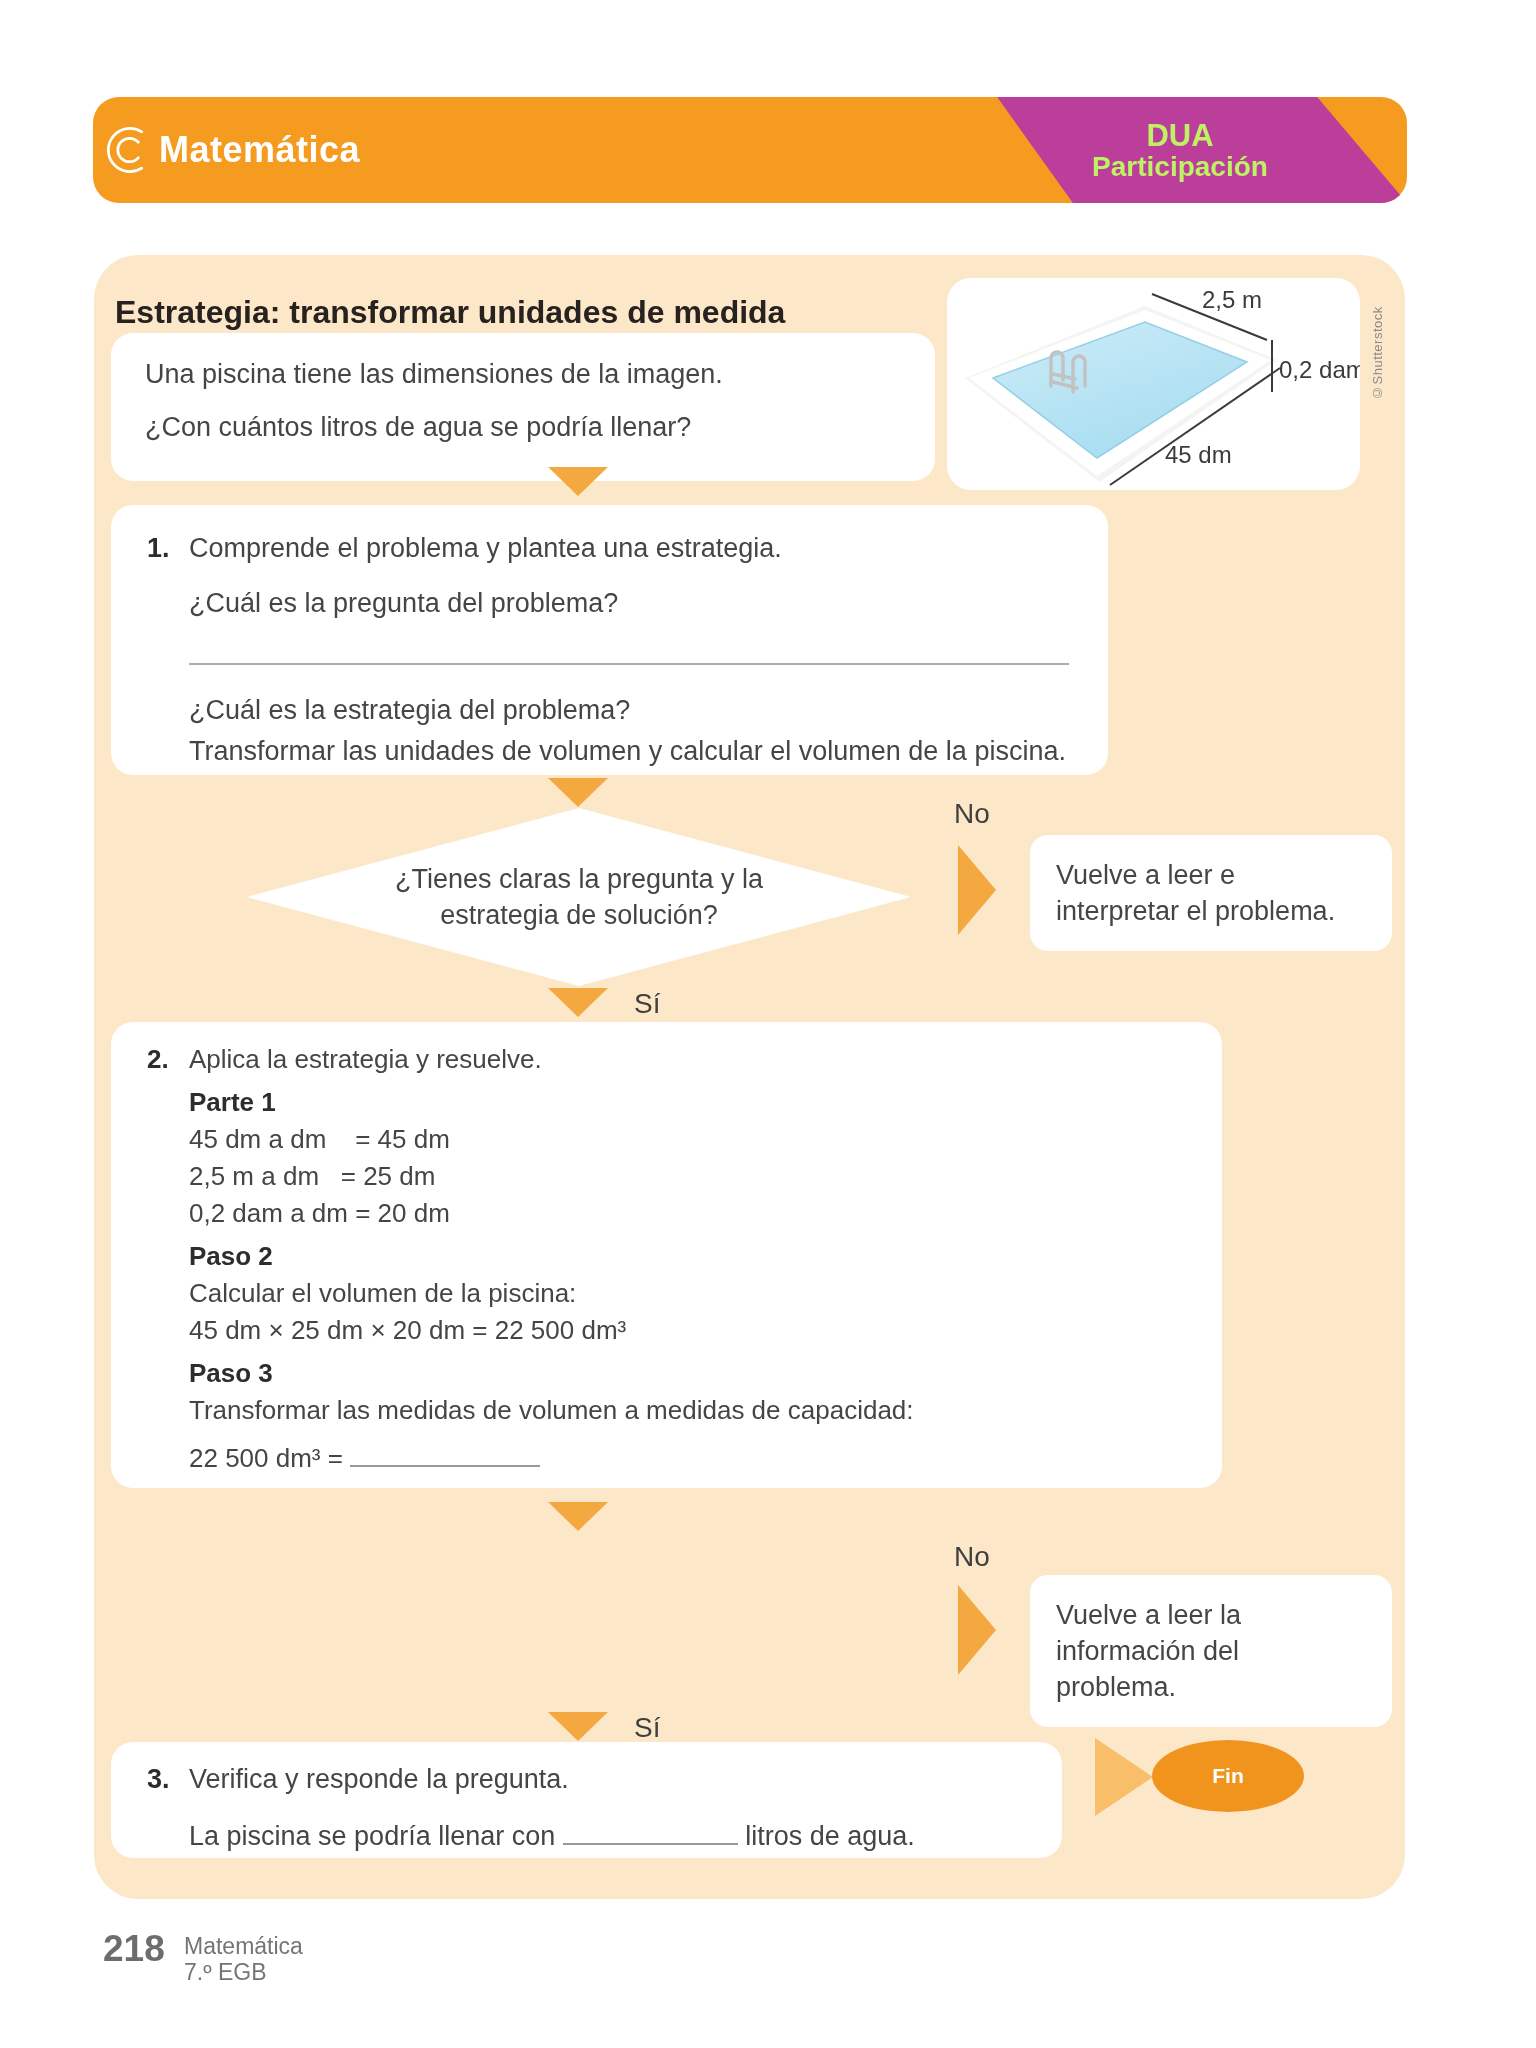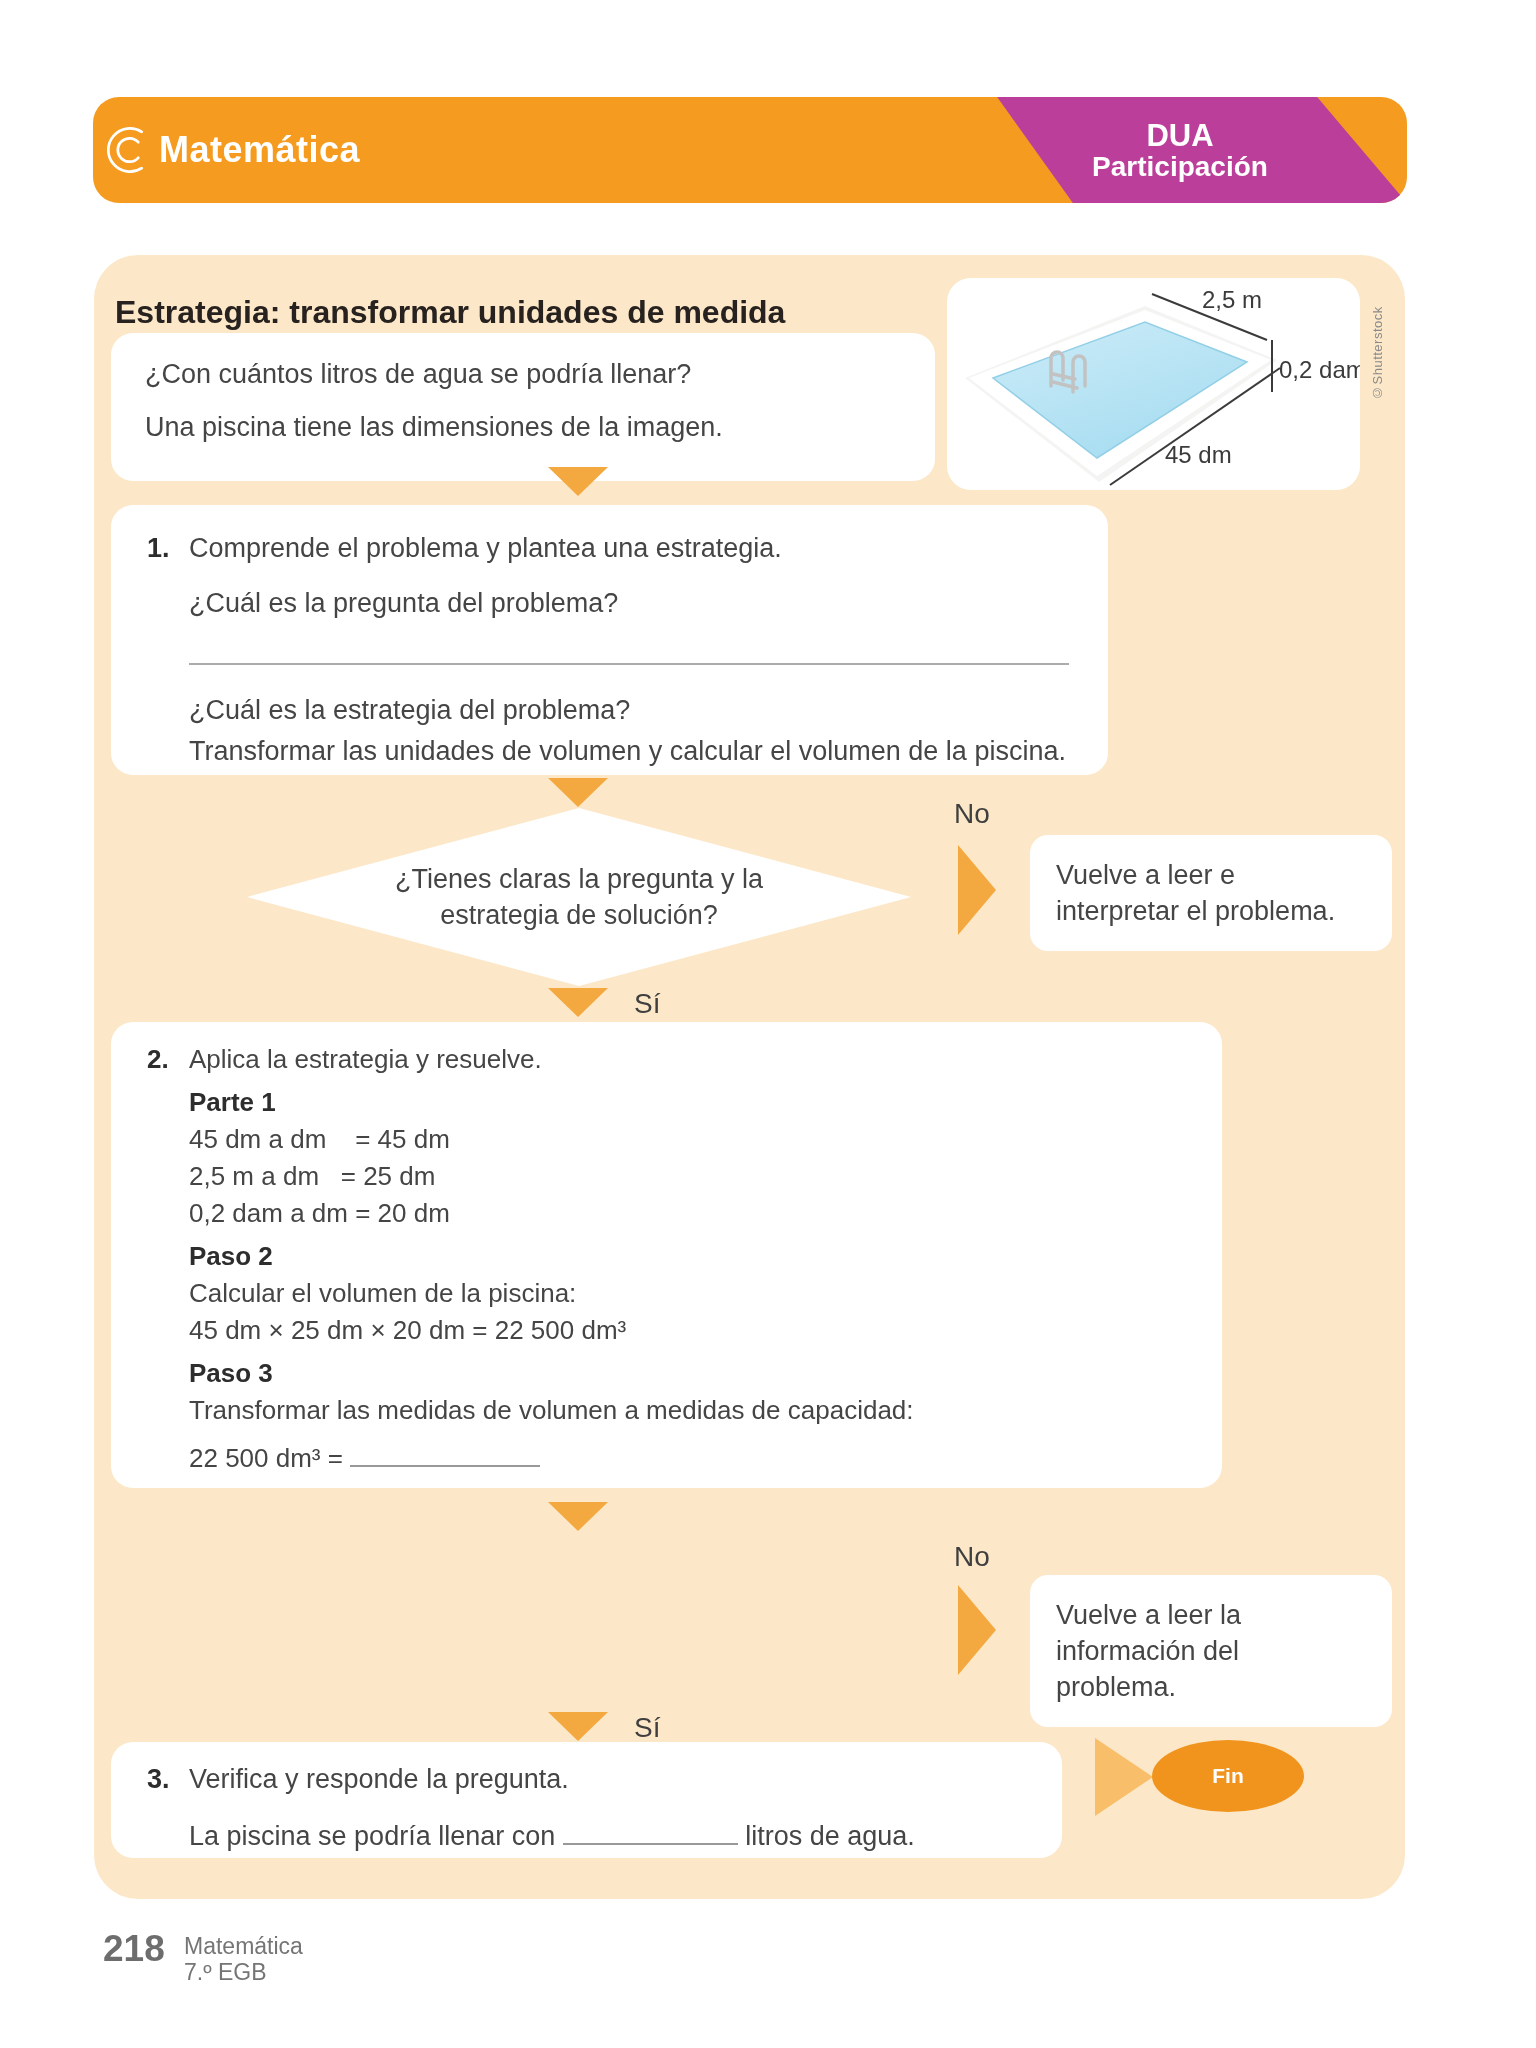--- a/index.html
+++ b/index.html
@@ -8,21 +8,21 @@
 
   
   .topbar{position:absolute;left:93px;top:97px;width:1314px;height:106px;
           background:#F59C20;border-radius:26px;overflow:hidden;}
   .logo{position:absolute;left:8px;top:16px;width:52px;height:74px;}
   .app-title{position:absolute;left:66px;top:0;height:106px;display:flex;align-items:center;
              color:#ffffff;font-size:36px;font-weight:600;letter-spacing:.5px;}
   .dua-flag{position:absolute;left:900px;top:0;width:414px;height:106px;background:#BC3E9B;
             clip-path:polygon(1% 0,78.3% 0,100% 100%,19.3% 100%);
             display:flex;flex-direction:column;align-items:center;justify-content:center;
-            padding-right:40px;box-sizing:border-box;color:#ffffff;}
+            padding-right:40px;box-sizing:border-box;color:#bef264;}
   .dua-label{font-size:31px;font-weight:700;line-height:34px;}
   .dua-sub{font-size:28px;font-weight:700;line-height:28px;}
 
   
   .sheet{position:absolute;left:94px;top:255px;width:1311px;height:1644px;
          background:#FCE8C8;border-radius:44px;}
   .sheet *{box-sizing:border-box;}
   .page-title{position:absolute;left:21px;top:18px;font-size:32px;font-weight:700;color:#27221f;}
 
   .card{position:absolute;background:#ffffff;border-radius:22px;color:#454545;font-size:27px;}
@@ -101,22 +101,22 @@
       <span class="dua-label">DUA</span>
       <span class="dua-sub">Participación</span>
     </div>
   </header>
 
   <main class="sheet">
 
     <h1 class="page-title">Estrategia: transformar unidades de medida</h1>
 
     <section class="card problem-card">
+      <p>Una piscina tiene las dimensiones de la imagen.</p>
       <p>¿Con cuántos litros de agua se podría llenar?</p>
-      <p>Una piscina tiene las dimensiones de la imagen.</p>
     </section>
 
     <figure class="pool-card" style="margin:0;">
       <svg viewBox="0 0 413 212" width="413" height="212">
         <defs>
           <linearGradient id="wg" x1="0" y1="0" x2="0.6" y2="1">
             <stop offset="0" stop-color="#CDEcf8"></stop>
               <stop offset="1" stop-color="#A7DDF1"></stop>
           </linearGradient>
         </defs>

